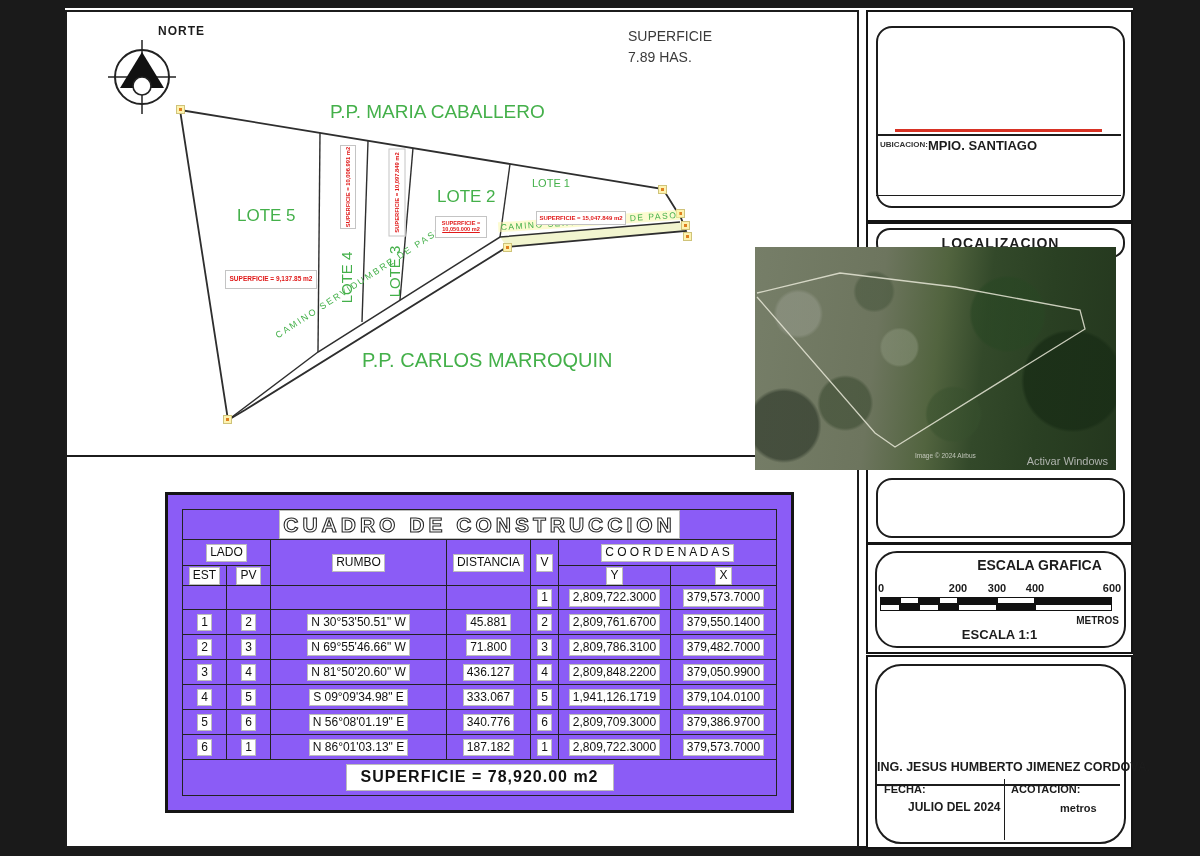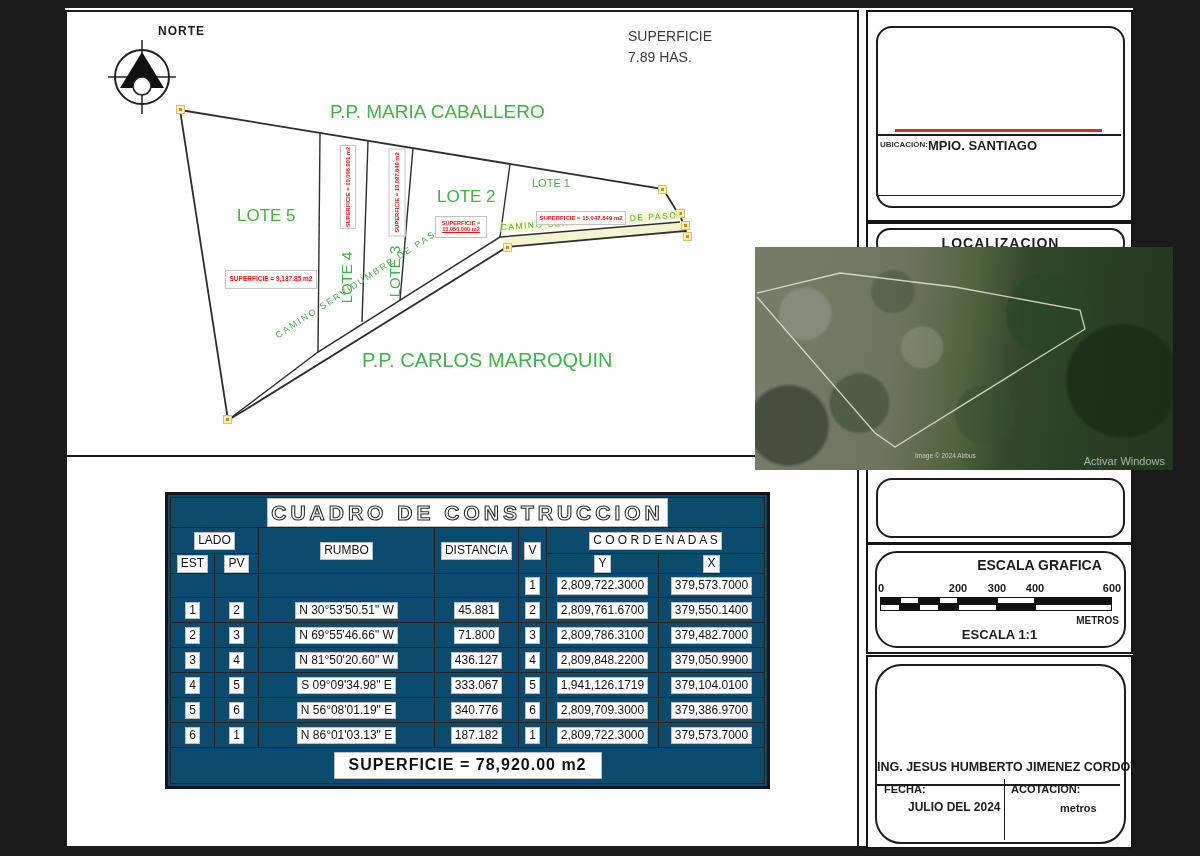--- a/index.html
+++ b/index.html
@@ -8,40 +8,40 @@
   .abs{position:absolute;}
   #page{left:65px;top:8px;width:1068px;height:838px;background:#fff;}
   .box{border:2px solid #1c1c1c;background:#fff;}
   .green{color:#44b04a;}
   .redtxt{color:#e01818;font-weight:bold;}
   .arealabel{background:#fff;border:1px solid #c4c4c4;display:flex;align-items:center;justify-content:center;
              text-align:center;line-height:1.05;}
   .vmark{width:9px;height:9px;background:#fdf3b0;border:1px solid #cfc37a;box-sizing:border-box;}
   .vmark:after{content:"";display:block;width:3px;height:3px;background:#e08020;margin:2px auto;}
   
-  .twrap{border:3px solid #151515;padding:2px;background:#0c4a6e;}
+  .twrap{border:3px solid #151515;padding:14px;background:#8b5cf6;}
   table.ct{border-collapse:collapse;table-layout:fixed;font-size:12px;color:#111;}
   table.ct td{border:1.8px solid #232323;text-align:center;padding:0;overflow:hidden;white-space:nowrap;}
   .fr{display:inline-block;border:1px solid #bdbdbd;padding:0 3px;line-height:1.3;background:#fff;}
   .ttitle{font-size:21px;font-weight:bold;letter-spacing:4px;color:#fff;
           -webkit-text-stroke:1.1px #2b2b2b;}
   .hfr{font-size:12px;}
   .sum{font-size:16px;font-weight:bold;letter-spacing:1px;padding:2px 14px;}
   
   .rp{border:2.5px solid #141414;background:#fff;}
   .rounded{border:2px solid #1c1c1c;background:transparent;}
   .serif{font-family:"Liberation Serif",serif;}
   
   .sbrow{position:absolute;left:0;height:7px;width:235px;display:flex;}
   .sb{height:7px;box-sizing:border-box;border:1px solid #111;}
   .sbB{background:#111;}
   .sbW{background:#fff;}
   .tick{position:absolute;top:-15px;font-weight:bold;font-size:11px;transform:translateX(-50%);}
   
-  #sat{left:755px;top:247px;width:418px;height:223px;overflow:hidden;z-index:6;
+  #sat{left:755px;top:247px;width:361px;height:223px;overflow:hidden;z-index:6;
     background:
       radial-gradient(circle at 12% 30%, rgba(150,155,140,.55) 0 6%, transparent 7%),
       radial-gradient(circle at 25% 70%, rgba(60,75,50,.6) 0 8%, transparent 9%),
       radial-gradient(circle at 40% 45%, rgba(140,150,125,.5) 0 7%, transparent 8%),
       radial-gradient(circle at 8% 80%, rgba(50,60,45,.7) 0 9%, transparent 10%),
       radial-gradient(circle at 33% 20%, rgba(70,85,60,.55) 0 6%, transparent 7%),
       radial-gradient(circle at 55% 75%, rgba(55,80,45,.5) 0 10%, transparent 11%),
       radial-gradient(circle at 70% 30%, rgba(40,70,35,.6) 0 12%, transparent 13%),
       radial-gradient(circle at 88% 60%, rgba(25,45,22,.8) 0 14%, transparent 15%),
       linear-gradient(97deg,#767e68 0%,#6d755e 34%,#52643f 50%,#33492a 62%,#2a4023 78%,#24371e 100%);}

